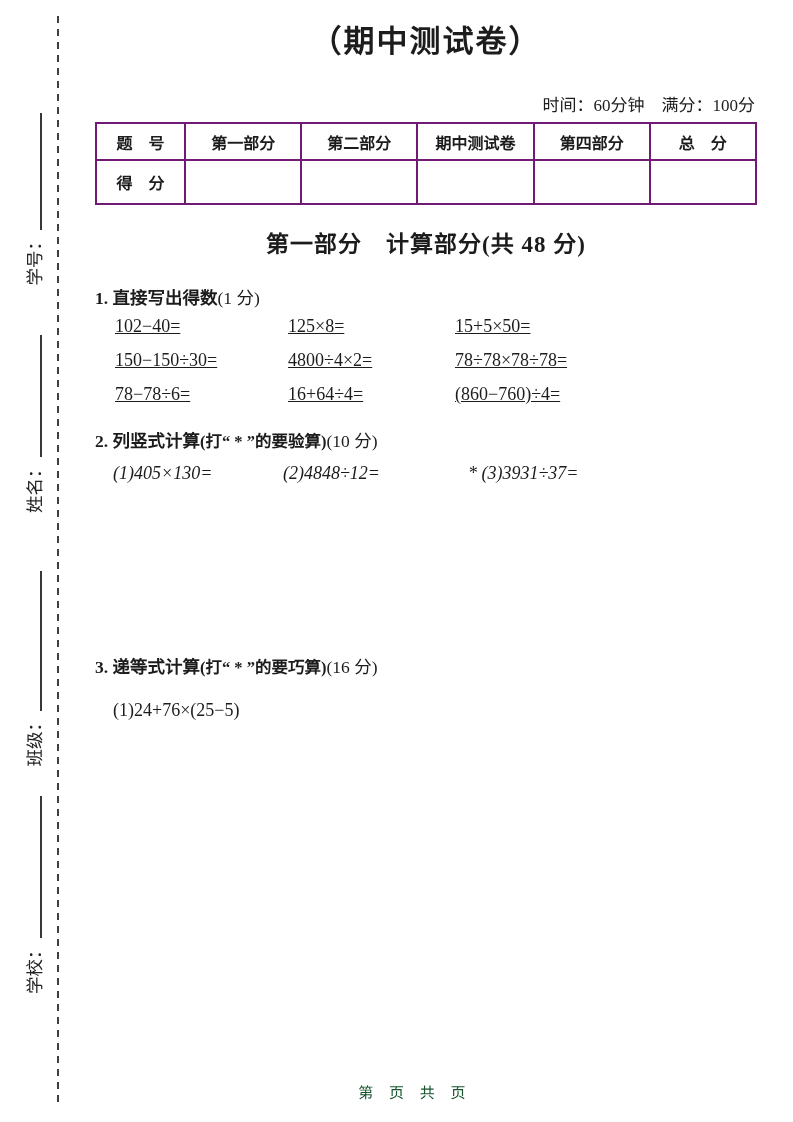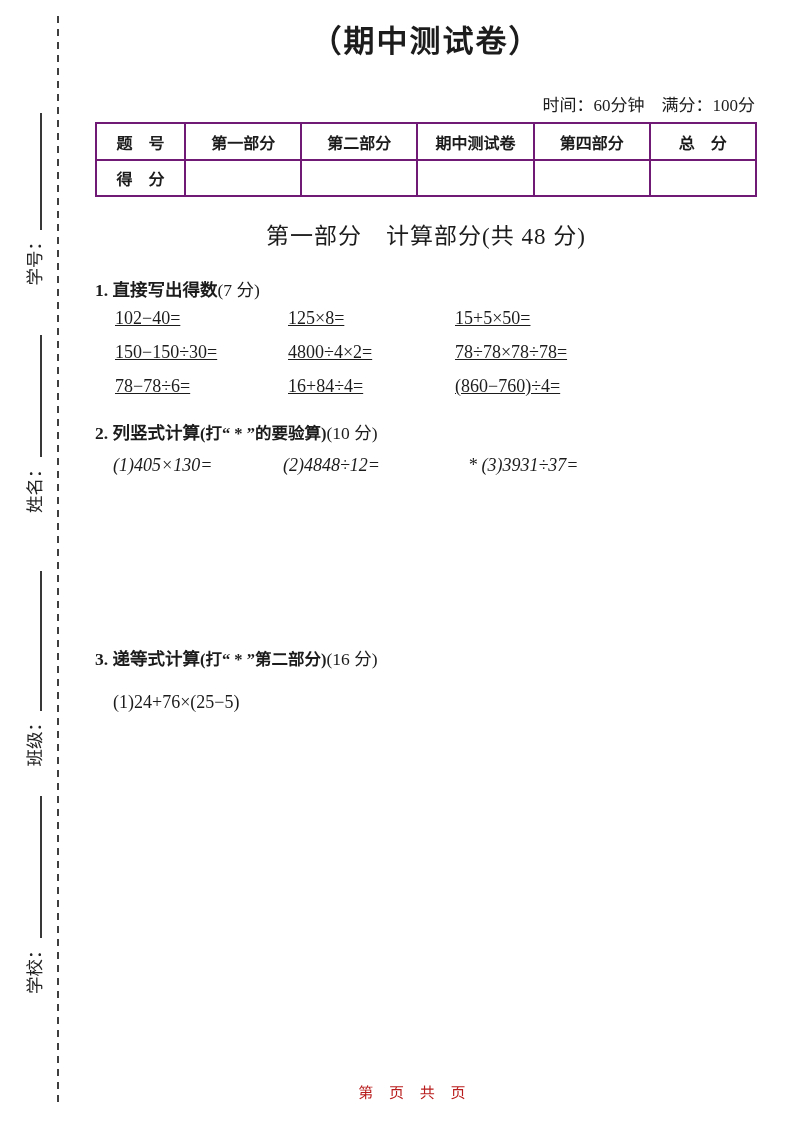--- a/index.html
+++ b/index.html
@@ -85,29 +85,29 @@
     table-layout: fixed;
   }
   table.score th, table.score td {
     border: 2px solid #701a75;
     font-size: 16px;
     font-weight: bold;
     text-align: center;
     vertical-align: middle;
   }
   table.score th { height: 37px; }
-  table.score td { height: 36px; }
+  table.score td { height: 44px; }
   col.c-qn  { width: 13.5%; }
   col.c-p   { width: 17.6%; }
   col.c-tot { width: 16.1%; }
 
   .section-title {
     margin-top: 20px;
     text-align: center;
-    font-weight: normal;
+    font-weight: bold;
     font-size: 23px;
     letter-spacing: 1px;
   }
 
   .q-header { margin-top: 25px; font-size: 17.5px; }
   .q-header .q-num, .q-header .q-label { font-weight: bold; }
   .q-header .q-note { font-weight: bold; font-size: 16.5px; }
   .q-header .q-points { font-weight: normal; }
   .q2-header, .q3-header { margin-top: 16px; }
 
@@ -140,21 +140,21 @@
   }
   .workspace { height: 152px; }
 
   .footer {
     position: absolute;
     left: 95px; width: 640px;
     bottom: 20px;
     text-align: center;
     font-size: 15px;
     letter-spacing: 6px;
-    color: #b91c1c;
+    color: #14532d;
   }
 </style>
 </head>
 <body>
 
 <div class="page">
 
   <div class="cut-line"></div>
 
   <div class="sidebar">
@@ -208,55 +208,55 @@
         <td></td>
         <td></td>
       </tr>
     </tbody>
       </table>
 
     <h3 class="section-title">第一部分　计算部分(共 48 分)</h3>
 
     <div class="q-header">
       <span class="q-num">1.</span>
-      <span class="q-label">直接写出得数</span><span class="q-points">(7 分)</span>
+      <span class="q-label">直接写出得数</span><span class="q-points">(1 分)</span>
     </div>
 
     <div class="calc-grid">
       <span>102−40=</span>
       <span>125×8=</span>
       <span>15+5×50=</span>
     </div>
     <div class="calc-grid">
       <span>150−150÷30=</span>
       <span>4800÷4×2=</span>
       <span>78÷78×78÷78=</span>
     </div>
     <div class="calc-grid">
       <span>78−78÷6=</span>
-      <span>16+84÷4=</span>
+      <span>16+64÷4=</span>
       <span>(860−760)÷4=</span>
     </div>
 
     <div class="q-header q2-header">
       <span class="q-num">2.</span>
       <span class="q-label">列竖式计算</span><span class="q-note">(打“ * ”的要验算)</span><span class="q-points">(10 分)</span>
     </div>
 
     <div class="q2-items">
       <span>(1)405×130=</span>
       <span>(2)4848÷12=</span>
       <span>* (3)3931÷37=</span>
     </div>
 
     <div class="workspace"></div>
 
     <div class="q-header q3-header">
       <span class="q-num">3.</span>
-      <span class="q-label">递等式计算</span><span class="q-note">(打“ * ”第二部分)</span><span class="q-points">(16 分)</span>
+      <span class="q-label">递等式计算</span><span class="q-note">(打“ * ”的要巧算)</span><span class="q-points">(16 分)</span>
     </div>
 
     <div class="q3-items">
       <span>(1)24+76×(25−5)</span>
     </div>
 
   </div>
 
   <div class="footer">第 页 共 页</div>
 

